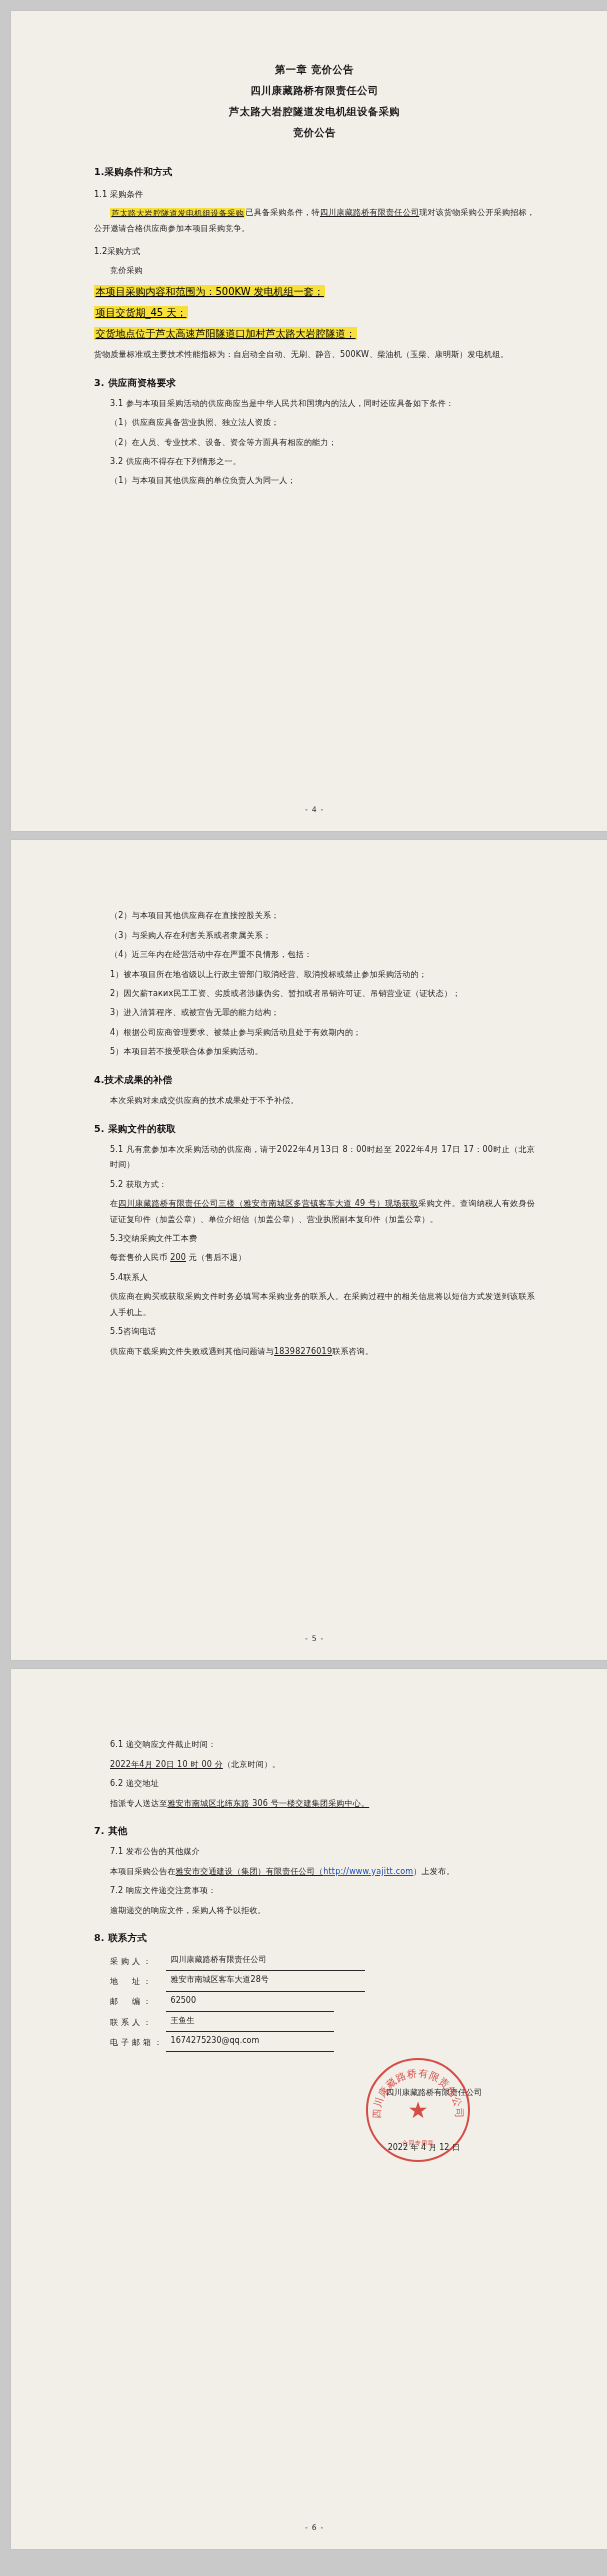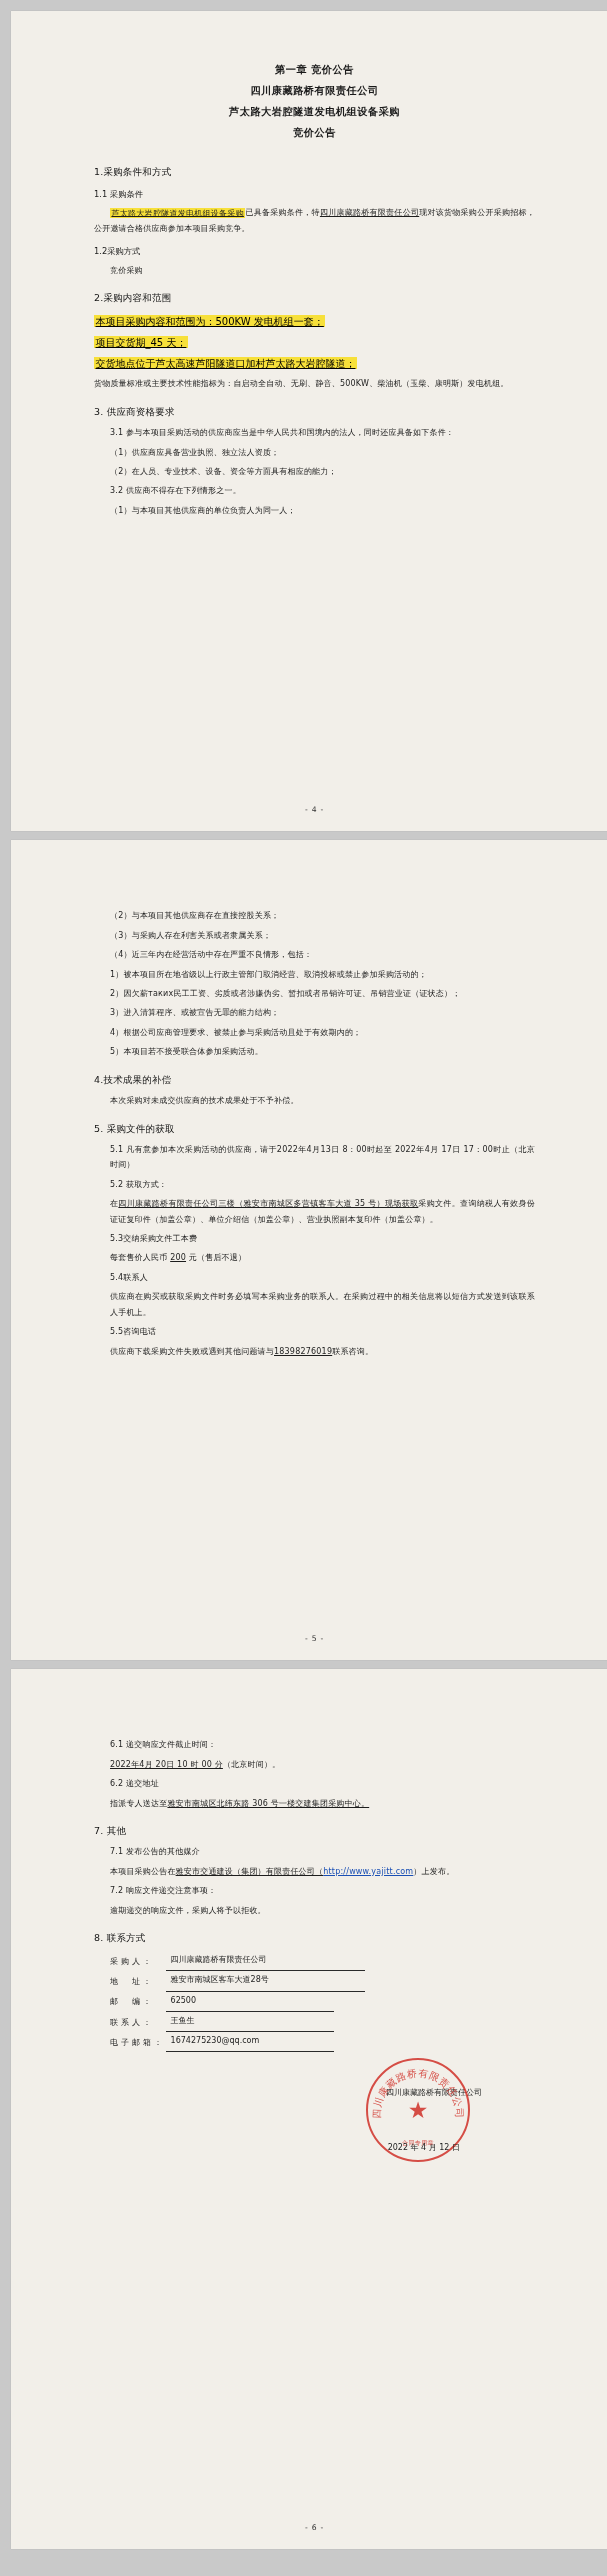--- a/index.html
+++ b/index.html
@@ -41,21 +41,21 @@
   }
   .title-line {
     font-size: 10.2px;
     font-weight: bold;
     color: #1a1a1a;
     line-height: 2.05;
     letter-spacing: 0.5px;
   }
   h2.sec {
     font-size: 9.5px;
-    font-weight: normal;
+    font-weight: bold;
     color: #141414;
     margin: 12px 0 6px 0;
     line-height: 1.6;
     letter-spacing: 0.2px;
   }
   h3.sub {
     font-size: 8.3px;
     font-weight: normal;
     color: #1b1b1b;
     margin: 7.6px 0 4.6px 0;
@@ -198,21 +198,20 @@
 
     <h2 class="sec">1.采购条件和方式</h2>
     <h3 class="sub">1.1 采购条件</h3>
     <p class="t indent">
       <span class="hl u">芦太路大岩腔隧道发电机组设备采购</span><span>已具备采购条件，特</span><span class="u">四川康藏路桥有限责任公司</span><span>现</span><span>对该货物采购公开采购招标，公开邀请合格供应商参加本项目采购竞争。</span>
     </p>
 
     <h3 class="sub">1.2采购方式</h3>
     <p class="t indent">竞价采购</p>
 
-    <h2 class="sec">2.采购内容和范围</h2>
     <div class="hl-line"><span class="hl u">本项目采购内容和范围为：500KW 发电机组一套；</span></div>
     <div class="hl-line"><span class="hl u">项目交货期_45 天；</span></div>
     <div class="hl-line"><span class="hl u">交货地点位于芦太高速芦阳隧道口加村芦太路大岩腔隧道；</span></div>
     <p class="t">货物质量标准或主要技术性能指标为：自启动全自动、无刷、静音、500KW、柴油机（玉柴、康明斯）发电机组。</p>
 
     <h2 class="sec">3. 供应商资格要求</h2>
     <p class="t indent2">3.1 参与本项目采购活动的供应商应当是中华人民共和国境内的法人，同时还应具备如下条件：</p>
     <p class="t indent2">（1）供应商应具备营业执照、独立法人资质；</p>
     <p class="t indent2">（2）在人员、专业技术、设备、资金等方面具有相应的能力；</p>
     <p class="t indent2">3.2 供应商不得存在下列情形之一。</p>
@@ -234,21 +233,21 @@
     <p class="t indent2">5）本项目若不接受联合体参加采购活动。</p>
 
     <h2 class="sec">4.技术成果的补偿</h2>
     <p class="t indent">本次采购对未成交供应商的技术成果处于不予补偿。</p>
 
     <h2 class="sec">5. 采购文件的获取</h2>
     <p class="t indent2">5.1 凡有意参加本次采购活动的供应商，请于2022年4月13日 8：00时起至 2022年4月 17日 17：00时止（北京时间）</p>
 
     <p class="t indent2">5.2 获取方式：</p>
     <p class="t indent2">
-      <span>在</span><span class="u">四川康藏路桥有限责任公司三楼（雅安市南城区多营镇客车大道 35 号）现场获取</span><span>采购文件。查询纳税人有效身份证证复印件（加盖公章）、单位介绍信（加盖公章）、营业执照副本复印件（加盖公章）。</span>
+      <span>在</span><span class="u">四川康藏路桥有限责任公司三楼（雅安市南城区多营镇客车大道 49 号）现场获取</span><span>采购文件。查询纳税人有效身份证证复印件（加盖公章）、单位介绍信（加盖公章）、营业执照副本复印件（加盖公章）。</span>
     </p>
 
     <p class="t indent2">5.3交纳采购文件工本费</p>
     <p class="t indent2">
       <span>每套售价人民币</span>
       <span class="u">200</span>
       <span>元（售后不退）</span>
     </p>
 
     <p class="t indent2">5.4联系人</p>

